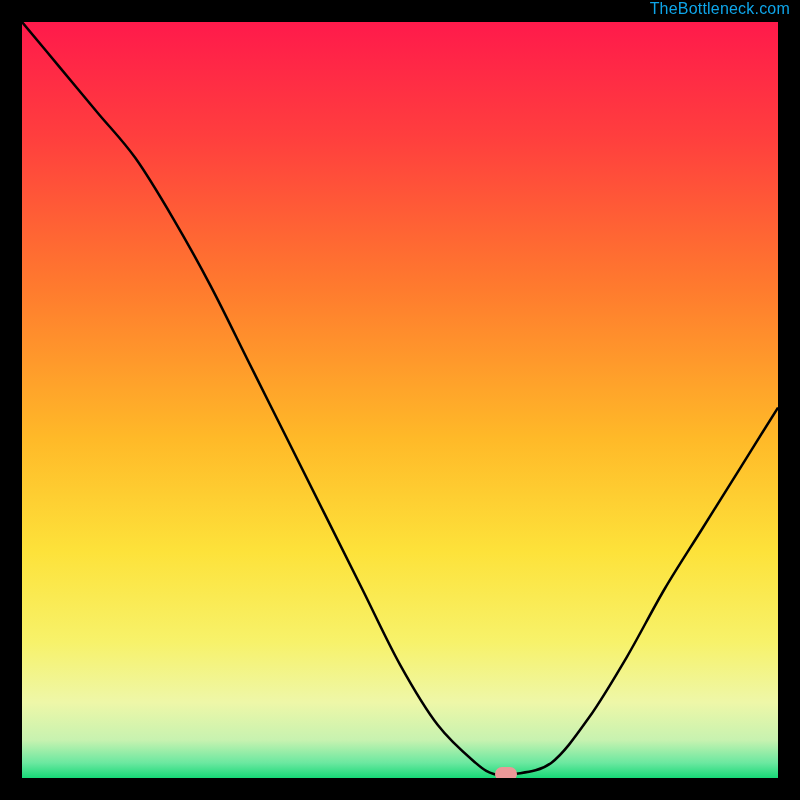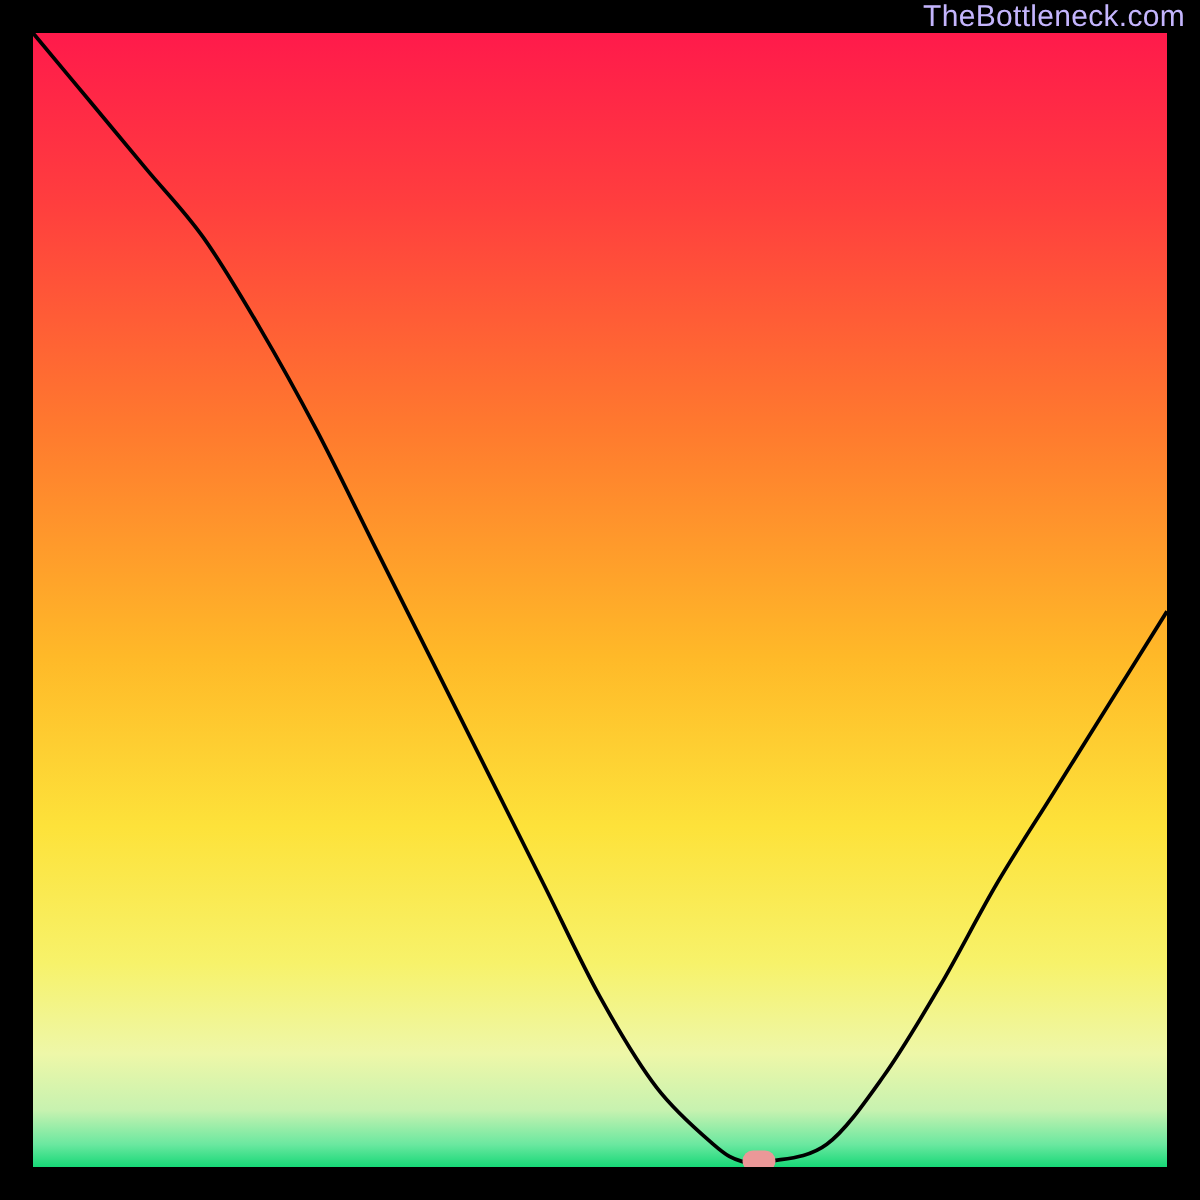--- a/index.html
+++ b/index.html
@@ -24,22 +24,22 @@
     left: 22px;
     top: 22px;
     width: 756px;
     height: 756px;
     overflow: hidden;
   }
   .watermark {
     position: absolute;
     top: 0px;
     right: 10px;
-    color: #c4b5fd;
-    font-size: 20px;
+    color: #0ea5e9;
+    font-size: 16px;
     font-weight: 500;
     letter-spacing: 0.2px;
     z-index: 20;
     margin-left: 24px;
   }
   svg {
     position: absolute;
     left: 0;
     top: 0;
   }

